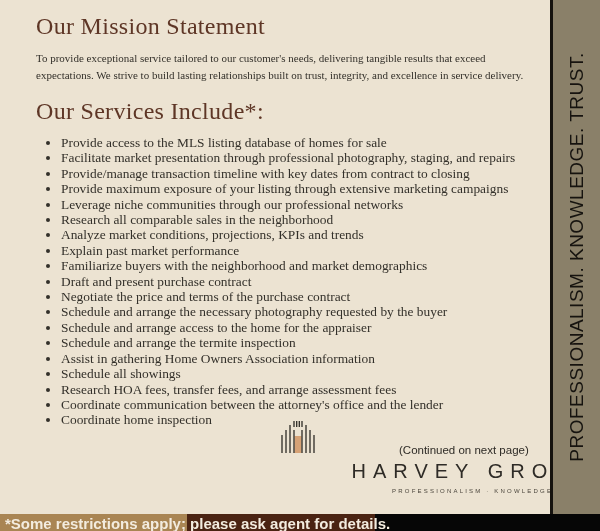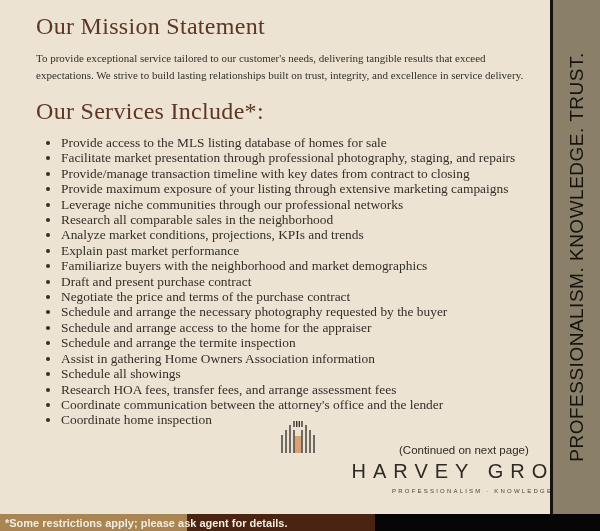--- a/index.html
+++ b/index.html
@@ -119,21 +119,21 @@
   }
   .footer-seg-tan   { width: 187px; background: #a98553; }
   .footer-seg-brown { width: 188px; background: #4a2312; }
   .footer-seg-black { flex: 1;      background: #060606; }
   .footer-text {
     position: absolute;
     left: 5px;
     top: 50%;
     transform: translateY(-50%);
     font-family: "Liberation Sans", sans-serif;
-    font-size: 11px;
+    font-size: 15px;
     font-weight: bold;
     color: #f3ecdf;
     white-space: nowrap;
   }
 </style>
 </head>
 <body>
 
 <div class="page">
 

